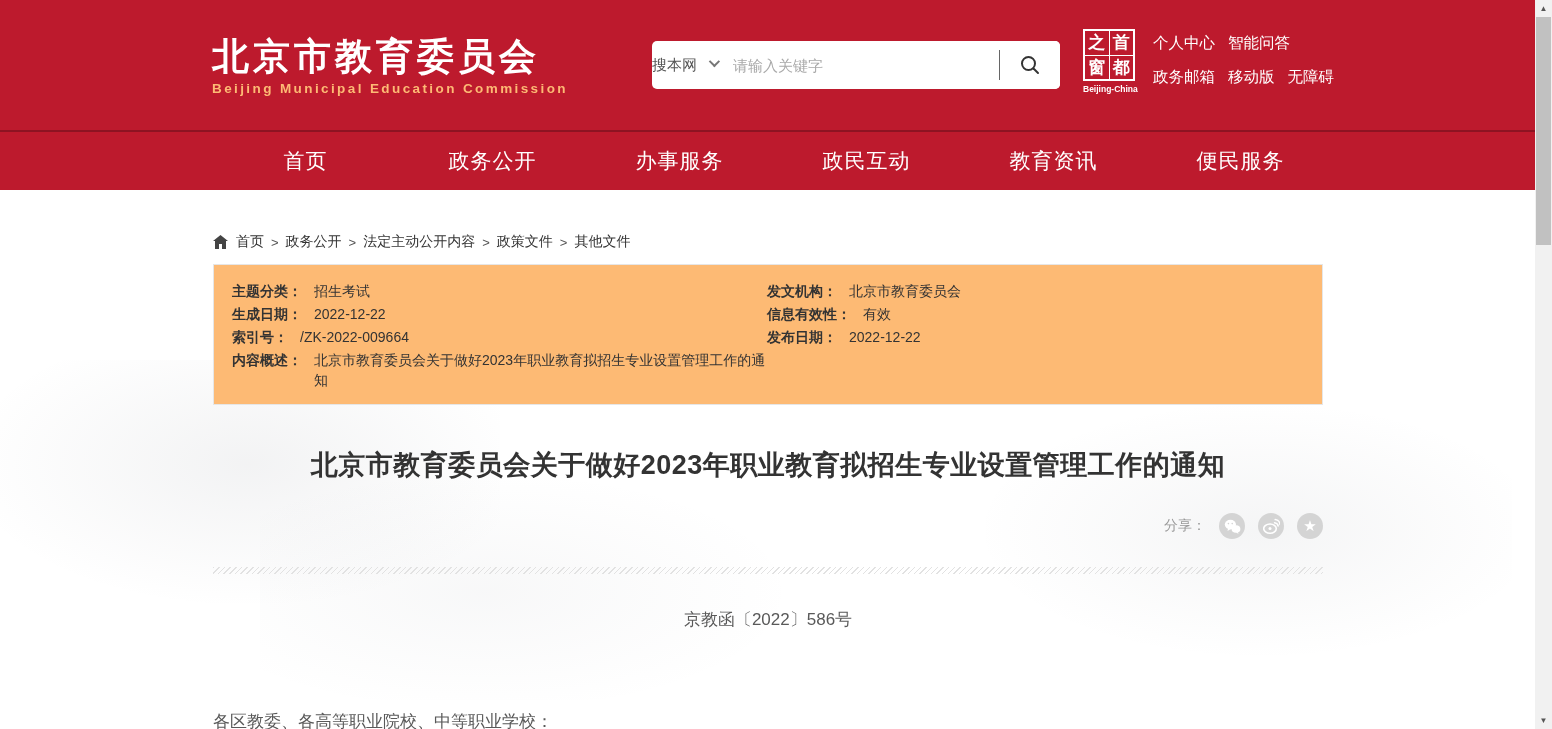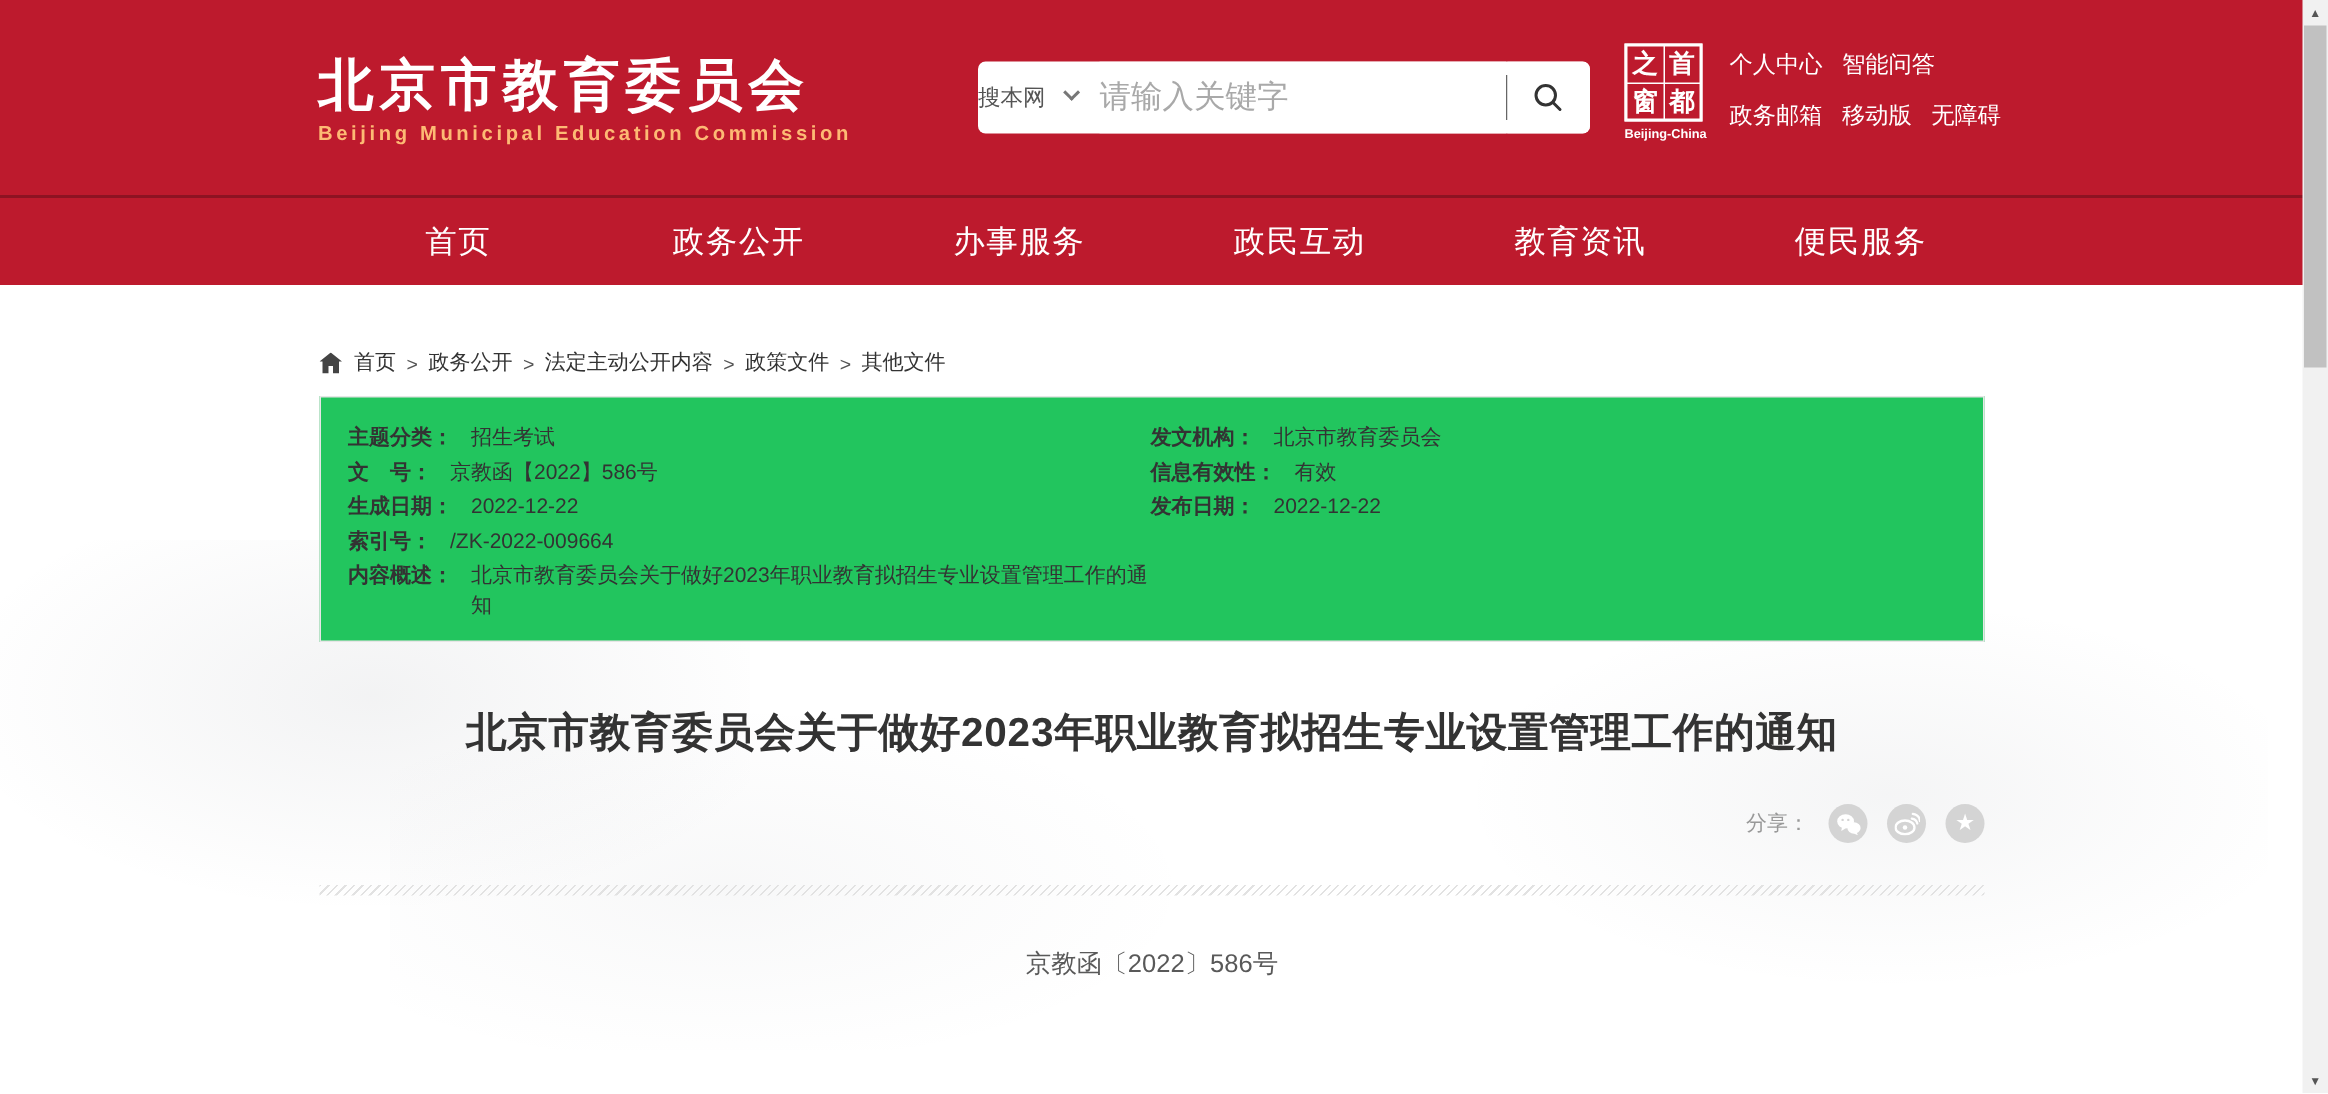--- a/index.html
+++ b/index.html
@@ -33,21 +33,21 @@
   .search-scope {
     display:flex; align-items:center; cursor:pointer;
     font-size:15px; color:#555; flex:0 0 auto;
   }
   .chev {
     width:8px; height:8px; border-right:2px solid #777; border-bottom:2px solid #777;
     transform:rotate(45deg) translateY(-2px); margin-left:12px; margin-top:-4px;
   }
   .search-input {
     border:none; outline:none; flex:1 1 auto; height:100%; margin-left:16px;
-    font-size:21px; color:#333; font-family:inherit;
+    font-size:15px; color:#333; font-family:inherit;
   }
   .search-input::placeholder { color:#a9a9a9; }
   .search-sep { width:1px; height:30px; background:#666; flex:0 0 auto; }
   .search-btn {
     width:60px; height:100%; border:none; background:#fff; cursor:pointer;
     display:flex; align-items:center; justify-content:center;
   }
 
   .right-zone { margin-left:auto; display:flex; align-items:flex-start; }
   .cw-logo { cursor:pointer; width:54px; text-align:center; }
@@ -88,21 +88,21 @@
 
   .breadcrumb {
     padding-top:43px; display:flex; align-items:center; gap:7px;
     font-size:14px; color:#333;
   }
   .breadcrumb a { color:#333; text-decoration:none; cursor:pointer; }
   .crumb-sep { color:#555; font-size:13px; }
   .home-icon { display:flex; align-items:center; margin-right:1px; }
 
   .meta-box {
-    margin-top:13px; border:1px solid #e6e6e6; background:#22c55e;
+    margin-top:13px; border:1px solid #e6e6e6; background:#fdba74;
     display:flex; padding:13px 18px 11px 18px;
   }
   .meta-col-left { flex:0 0 535px; }
   .meta-col-right { flex:1 1 auto; }
   .meta-row { display:flex; align-items:flex-start; margin:3px 0; line-height:20px; font-size:14px; }
   .meta-label { font-weight:bold; color:#333; margin-right:12px; white-space:nowrap; }
   .meta-value { color:#333; }
 
   .doc-title {
     margin-top:43px; text-align:center; font-size:27px; font-weight:bold;
@@ -228,24 +228,20 @@
         <a>政策文件</a>
         <span class="crumb-sep">&gt;</span>
         <span>其他文件</span>
       </div>
 
       <div class="meta-box">
         <div class="meta-col-left">
           <div class="meta-row">
             <span class="meta-label">主题分类：</span>
             <span class="meta-value">招生考试</span>
-          </div>
-          <div class="meta-row">
-            <span class="meta-label">文　号：</span>
-            <span class="meta-value">京教函【2022】586号</span>
           </div>
           <div class="meta-row">
             <span class="meta-label">生成日期：</span>
             <span class="meta-value">2022-12-22</span>
           </div>
           <div class="meta-row">
             <span class="meta-label">索引号：</span>
             <span class="meta-value">/ZK-2022-009664</span>
           </div>
           <div class="meta-row">

